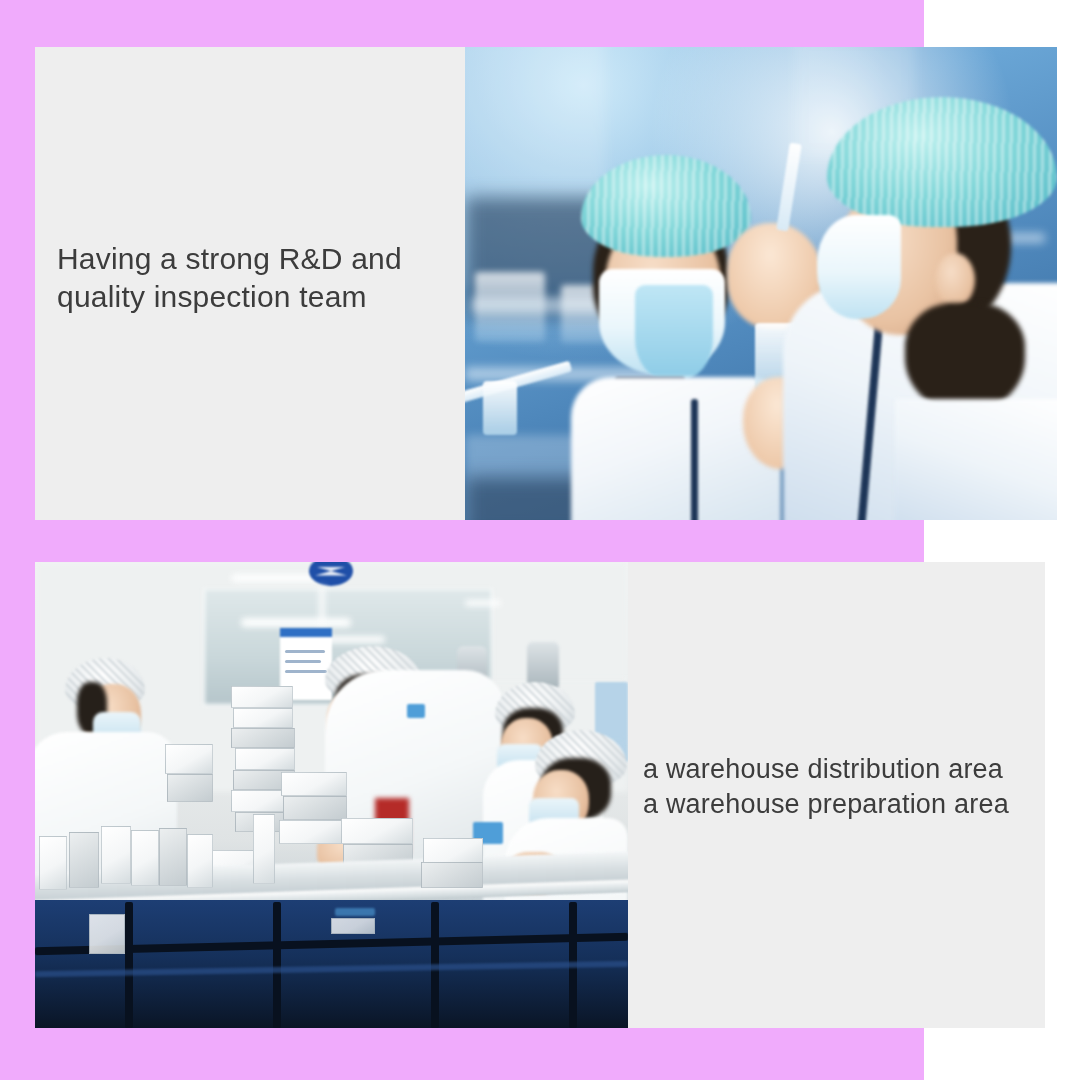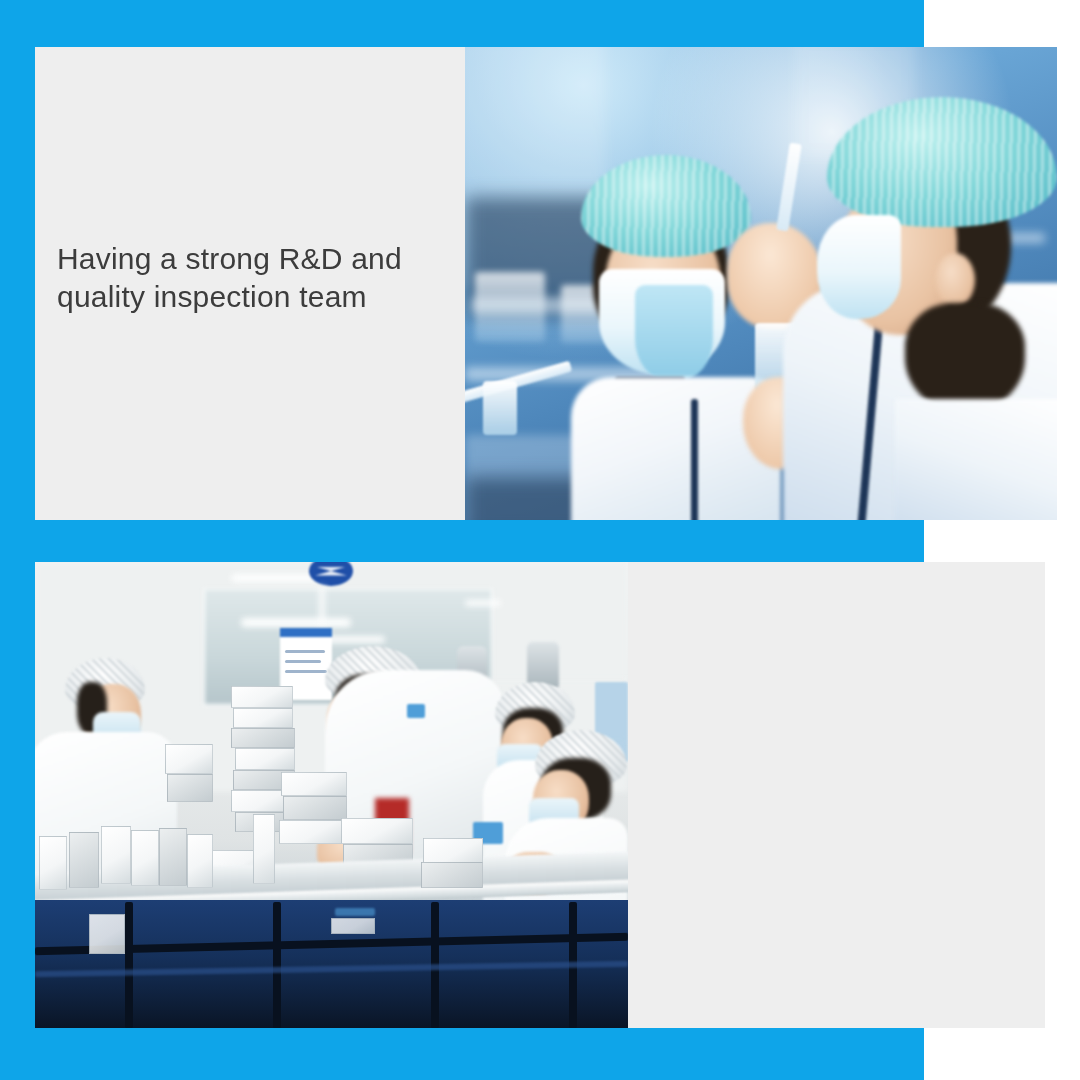--- a/index.html
+++ b/index.html
@@ -1,19 +1,19 @@
 <!DOCTYPE html>
 <html><head>
 <meta charset="utf-8">
 <style>
   html,body{margin:0;padding:0;background:#ffffff;}
   body{width:1080px;height:1080px;position:relative;overflow:hidden;
        font-family:"Liberation Sans","DejaVu Sans",sans-serif;}
 
-  .stage{position:absolute;left:0;top:0;width:924px;height:1080px;background:#0ea5e9;}
+  .stage{position:absolute;left:0;top:0;width:924px;height:1080px;background:#f0abfc;}
 
   
   .panel{position:absolute;background:#eeeeee;}
   .photo{position:absolute;overflow:hidden;background:#9fc6e0;}
   .cap{position:absolute;color:#3c3c3c;letter-spacing:.2px;
        font-weight:400;white-space:pre-line;}
 
   
   #top-panel{left:35px;top:47px;width:720px;height:473px;}
   #top-caption{left:57px;top:240px;width:400px;font-size:30px;line-height:38px;}
@@ -153,20 +153,22 @@
     <div class="skin" style="left:372px;top:138px;width:120px;height:150px;border-radius:52% 38% 46% 54%;"></div>
     <div class="cap-hat" style="left:362px;top:50px;width:230px;height:130px;"></div>
     <div class="mask" style="left:352px;top:168px;width:84px;height:104px;border-radius:46% 12px 40px 46%;"></div>
     <div class="skin" style="left:470px;top:206px;width:40px;height:54px;border-radius:50%;"></div>
     <div class="hair" style="left:440px;top:256px;width:120px;height:110px;border-radius:40% 40% 50% 50%;"></div>
     <div class="coat2" style="left:430px;top:352px;width:180px;height:132px;"></div>
   </div>
 
   <div class="panel" id="bot-panel"></div>
 
+  <div class="cap" id="bot-caption">a warehouse distribution area
+a warehouse preparation area</div>
 
   <div class="photo" id="bot-photo">
     <div class="b-bg"></div>
 
     <div class="b-wall" style="left:0;top:0;width:593px;height:230px;"></div>
     <div class="b-window" style="left:168px;top:26px;width:290px;height:118px;"></div>
     <div class="b-light" style="left:196px;top:12px;width:90px;height:8px;"></div>
     <div class="b-light" style="left:206px;top:56px;width:110px;height:9px;"></div>
     <div class="b-light" style="left:270px;top:74px;width:80px;height:7px;"></div>
     <div class="b-logo" style="left:274px;top:-6px;width:44px;height:30px;"></div>

